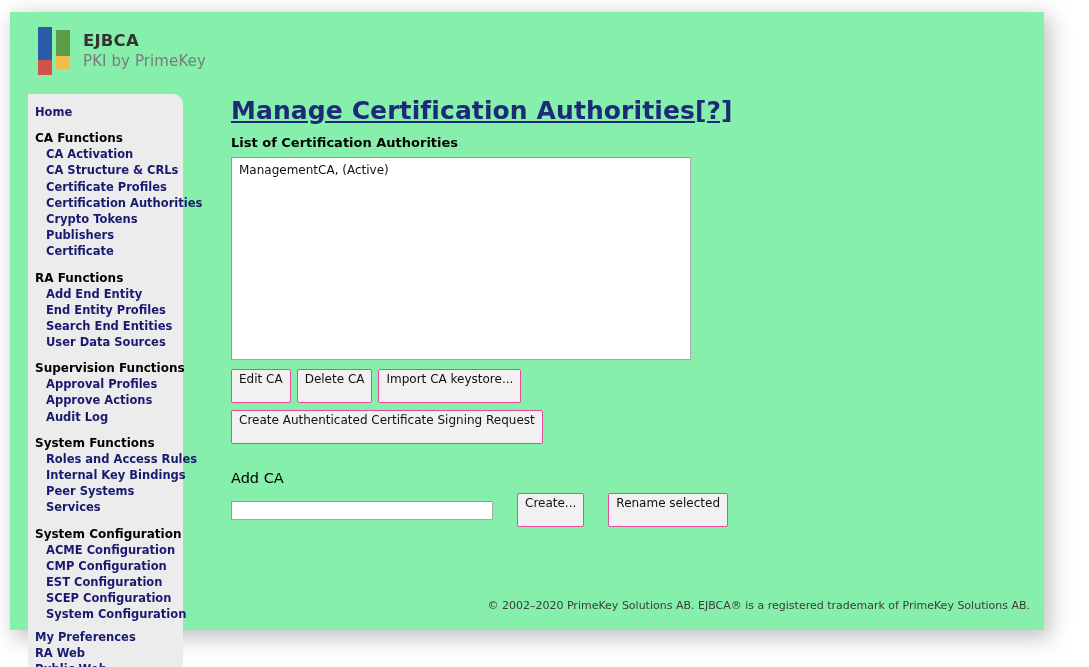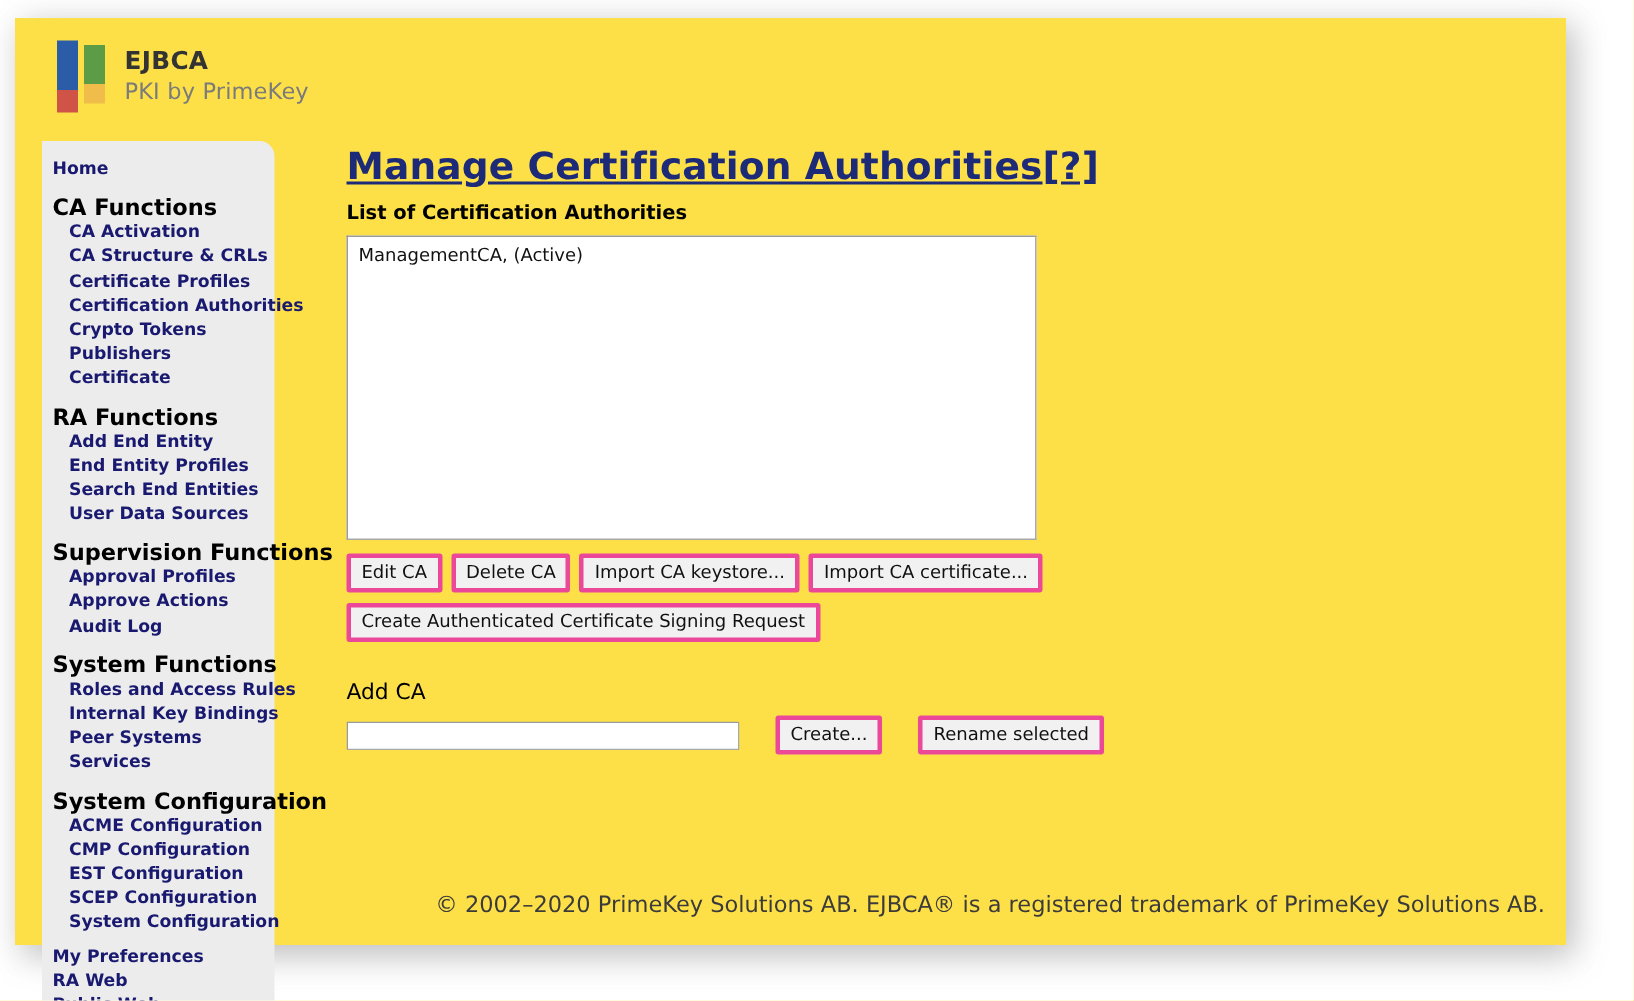--- a/index.html
+++ b/index.html
@@ -26,21 +26,21 @@
     background: #b6b6b6;
     filter: blur(11px);
     opacity: .85;
     border-radius: 4px;
   }
 
   .page-card {
     position: absolute;
     left: 10px; top: 12px;
     width: 1034px; height: 618px;
-    background: #fde047;
+    background: #86efac;
   }
 
   
   .brand {
     position: absolute;
     left: 28px; top: 14px;
     height: 50px;
     display: flex;
     align-items: center;
   }
@@ -89,21 +89,21 @@
     font-weight: bold;
     color: #191970;
     text-decoration: none;
     line-height: 13px;
     padding: 0 0 0 18px;
     margin-bottom: 3.2px;
     white-space: nowrap;
   }
   .nav-link.top-level { padding-left: 7px; }
   .nav-header {
-    font-size: 15px;
+    font-size: 12px;
     font-weight: bold;
     color: #000000;
     line-height: 14px;
     padding-left: 7px;
     margin-bottom: 3px;
     white-space: nowrap;
   }
   .nav-gap { height: 9px; }
   .nav-gap-sm { height: 6px; }
 
@@ -152,23 +152,23 @@
   }
 
   .btn-row { margin-top: 9px; display: flex; align-items: center; gap: 6px; }
   .btn-row-2 { margin-top: 7px; }
 
   button.btn {
     font-family: "DejaVu Sans", "Liberation Sans", sans-serif;
     font-size: 12px;
     color: #101010;
     background: #f1f1f1;
-    border: 3px solid #ec4899;
+    border: 1px solid #ec4899;
     border-radius: 2px;
-    padding: 2px 7px 3px 7px;
+    padding: 2px 7px 15px 7px;
     line-height: 15px;
     cursor: pointer;
     white-space: nowrap;
   }
 
   .add-ca-title {
     font-size: 14.5px;
     font-weight: normal;
     color: #000000;
     margin: 26px 0 6px 0;
@@ -186,21 +186,21 @@
     border-top-color: #9a9a9a;
     border-left-color: #9a9a9a;
     background: #ffffff;
     border-radius: 1px;
   }
 
   
   .footer {
     position: absolute;
     right: 14px; bottom: 18px;
-    font-size: 15px;
+    font-size: 11px;
     color: #3b3b3b;
     white-space: nowrap;
   }
 </style>
 </head>
 <body>
 
 <div id="root">
 
   <div class="page-shadow"></div>
@@ -268,21 +268,20 @@
       <div class="section-title">List of Certification Authorities</div>
 
       <div class="ca-listbox" id="ca-listbox">
           <div class="ca-option">ManagementCA, (Active)</div>
         </div>
 
       <div class="btn-row" id="btn-row-1">
           <button class="btn">Edit CA</button>
           <button class="btn">Delete CA</button>
           <button class="btn">Import CA keystore...</button>
-          <button class="btn">Import CA certificate...</button>
         </div>
 
       <div class="btn-row btn-row-2" id="btn-row-2">
           <button class="btn">Create Authenticated Certificate Signing Request</button>
         </div>
 
       <div class="add-ca-title">Add CA</div>
 
       <div class="add-row">
         <input class="text-field" type="text" value="" style="">

